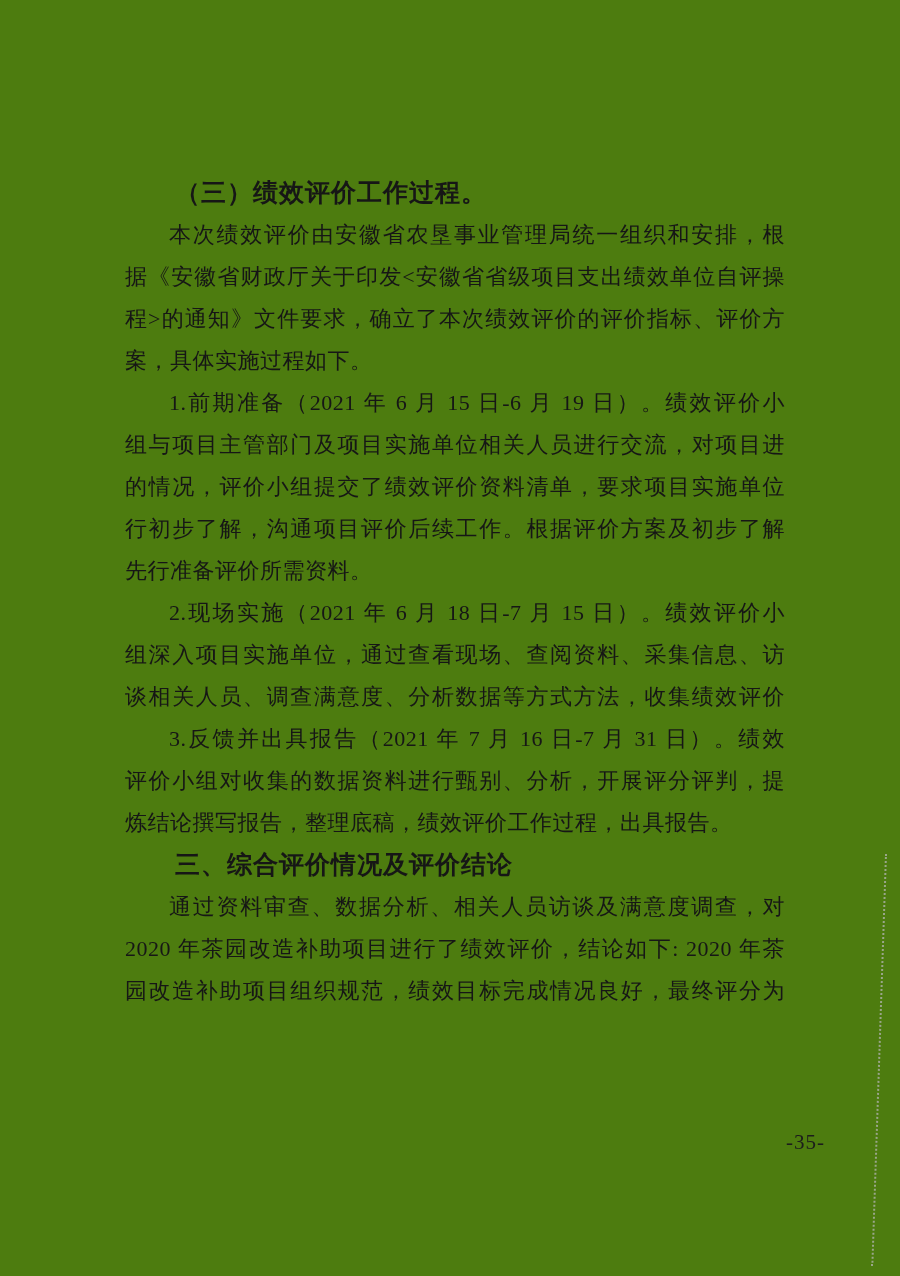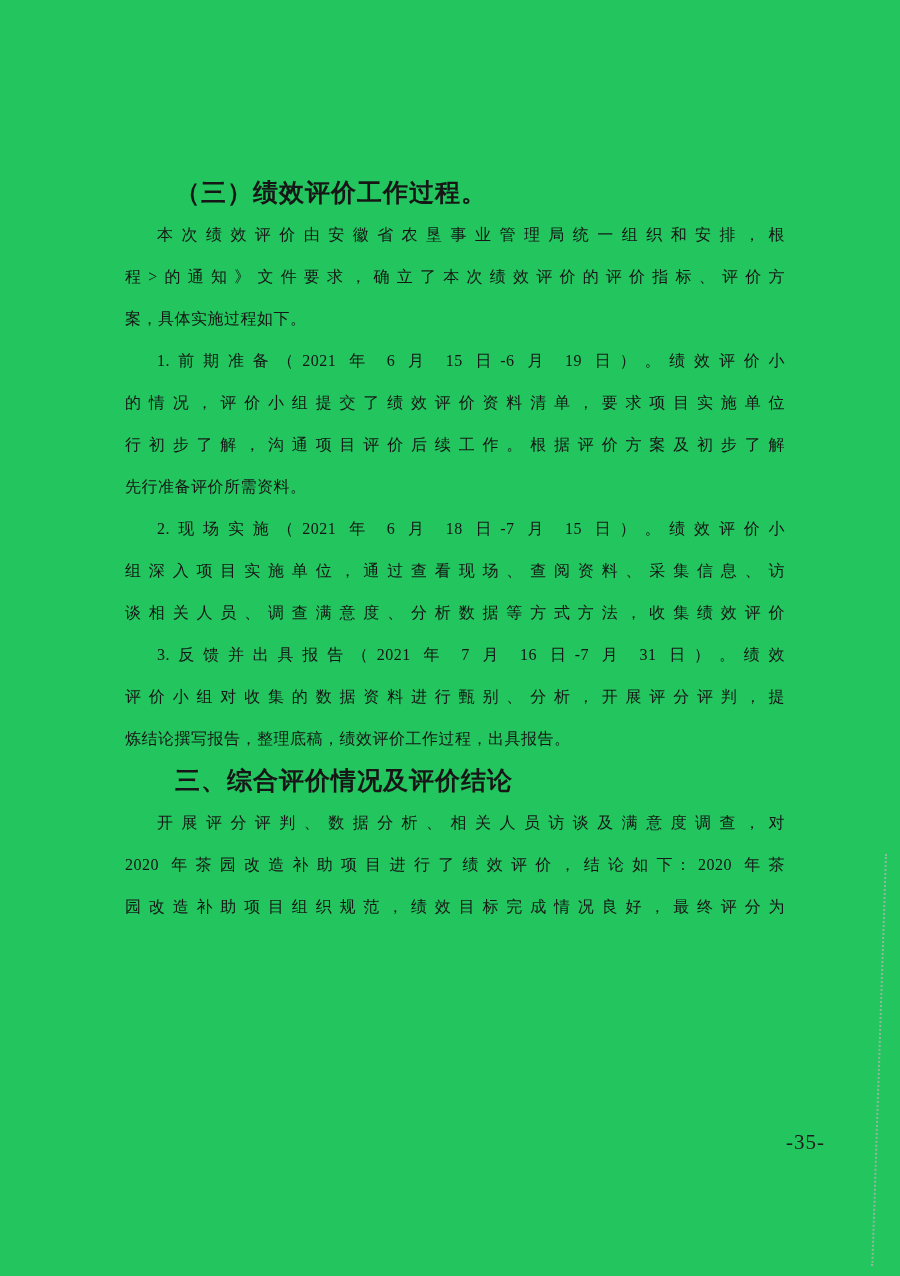--- a/index.html
+++ b/index.html
@@ -5,30 +5,30 @@
   html, body { margin: 0; padding: 0; }
   body {
     width: 900px; height: 1276px;
     background: #fdfdfd;
     position: relative;
     overflow: hidden;
     font-family: "Liberation Serif", serif;
   }
   .page {
     position: absolute; inset: 0;
-    background: #22c55e;
+    background: #4d7c0f;
   }
   .doc {
     position: absolute;
     left: 125px; top: 172px; width: 660px;
     color: #161616;
   }
   .line {
     height: 42px; line-height: 42px;
-    font-size: 16px;
+    font-size: 22px;
     letter-spacing: 0.5px;
   }
   .just { text-align: justify; text-align-last: justify; }
   .ind { text-indent: 2em; }
   .h { font-weight: 700; font-size: 25px; letter-spacing: 1px; }
   .pagenum {
     position: absolute; left: 786px; top: 1130px;
     font-size: 21px; color: #1c1c1c; letter-spacing: 1px;
     font-family: "Liberation Serif", serif;
   }
@@ -42,34 +42,36 @@
   }
 </style>
 </head>
 <body>
 
 <div class="page">
 
   <div class="doc">
     <div class="line h ind">（三）绩效评价工作过程。</div>
     <div class="line ind just">本次绩效评价由安徽省农垦事业管理局统一组织和安排，根</div>
+    <div class="line just">据《安徽省财政厅关于印发&lt;安徽省省级项目支出绩效单位自评操</div>
     <div class="line just">程&gt;的通知》文件要求，确立了本次绩效评价的评价指标、评价方</div>
     <div class="line">案，具体实施过程如下。</div>
     <div class="line ind just">1.前期准备（2021 年 6 月 15 日-6 月 19 日）。绩效评价小</div>
+    <div class="line just">组与项目主管部门及项目实施单位相关人员进行交流，对项目进</div>
     <div class="line just">的情况，评价小组提交了绩效评价资料清单，要求项目实施单位</div>
     <div class="line just">行初步了解，沟通项目评价后续工作。根据评价方案及初步了解</div>
     <div class="line">先行准备评价所需资料。</div>
     <div class="line ind just">2.现场实施（2021 年 6 月 18 日-7 月 15 日）。绩效评价小</div>
     <div class="line just">组深入项目实施单位，通过查看现场、查阅资料、采集信息、访</div>
     <div class="line just">谈相关人员、调查满意度、分析数据等方式方法，收集绩效评价</div>
     <div class="line ind just">3.反馈并出具报告（2021 年 7 月 16 日-7 月 31 日）。绩效</div>
     <div class="line just">评价小组对收集的数据资料进行甄别、分析，开展评分评判，提</div>
     <div class="line">炼结论撰写报告，整理底稿，绩效评价工作过程，出具报告。</div>
     <div class="line h ind">三、综合评价情况及评价结论</div>
-    <div class="line ind just">开展评分评判、数据分析、相关人员访谈及满意度调查，对</div>
+    <div class="line ind just">通过资料审查、数据分析、相关人员访谈及满意度调查，对</div>
     <div class="line just">2020 年茶园改造补助项目进行了绩效评价，结论如下: 2020 年茶</div>
     <div class="line just">园改造补助项目组织规范，绩效目标完成情况良好，最终评分为</div>
   </div>
 
   <div class="pagenum">-35-</div>
 
   <div class="artifact"></div>
 
 </div>
 

